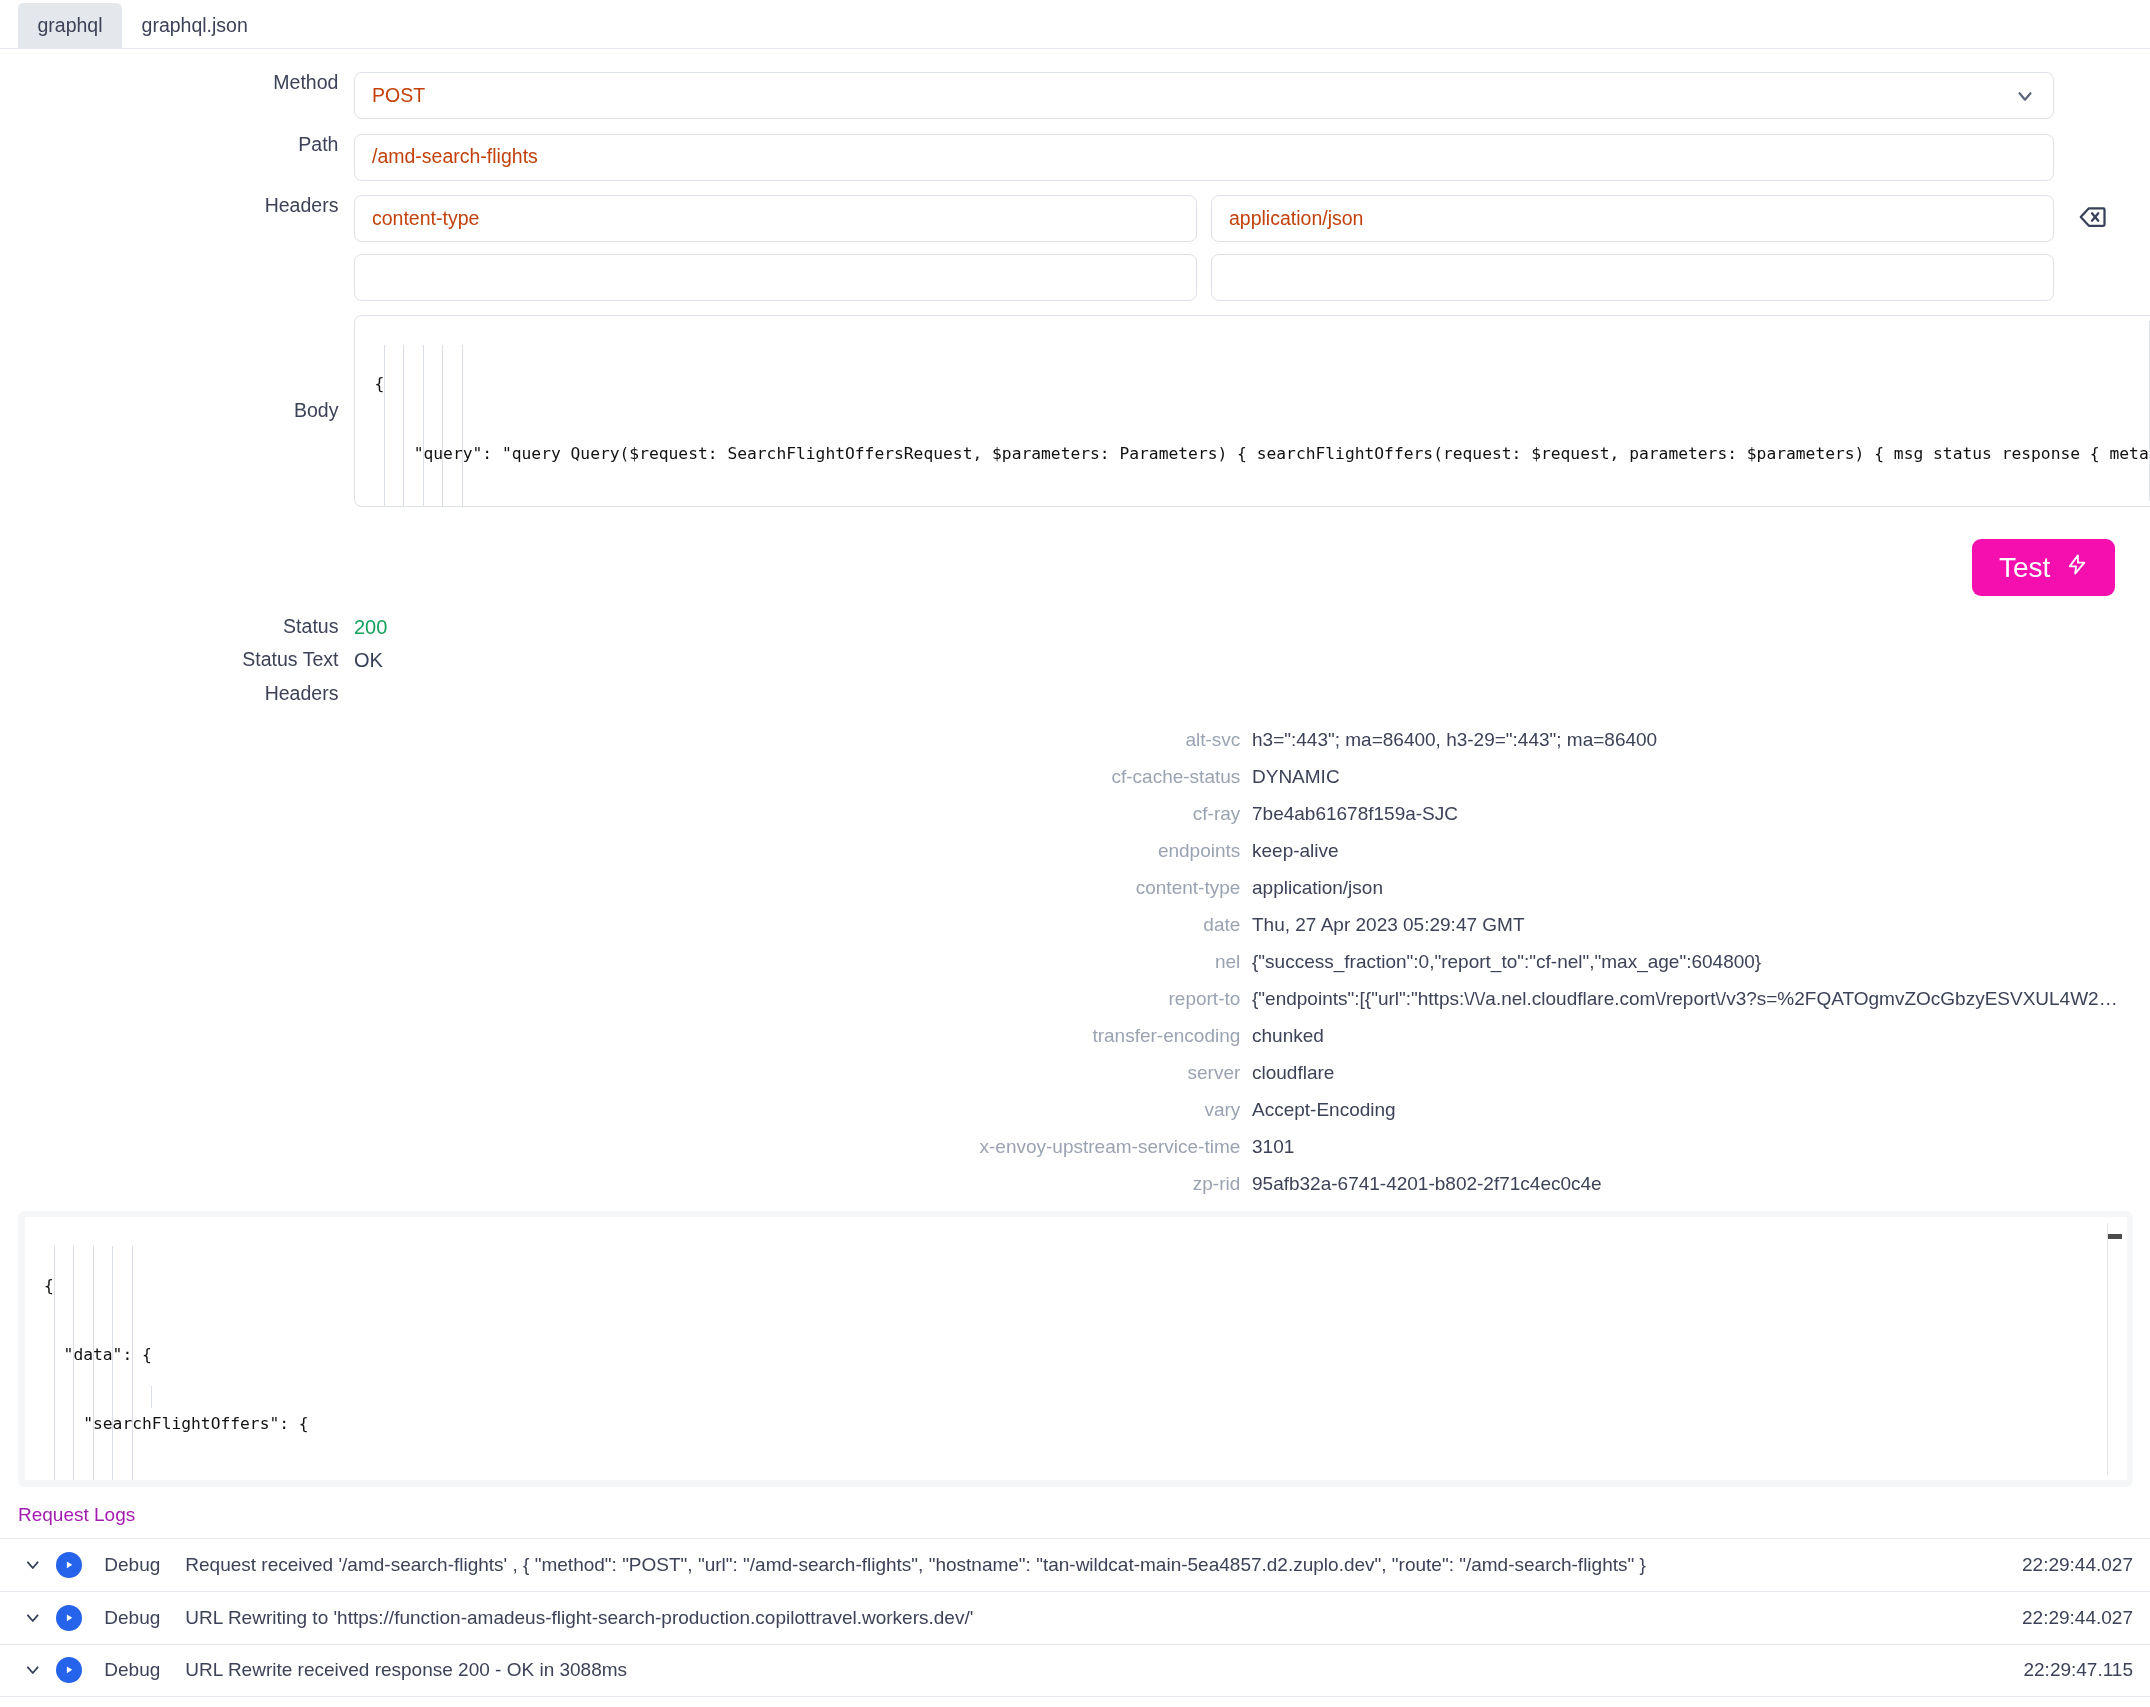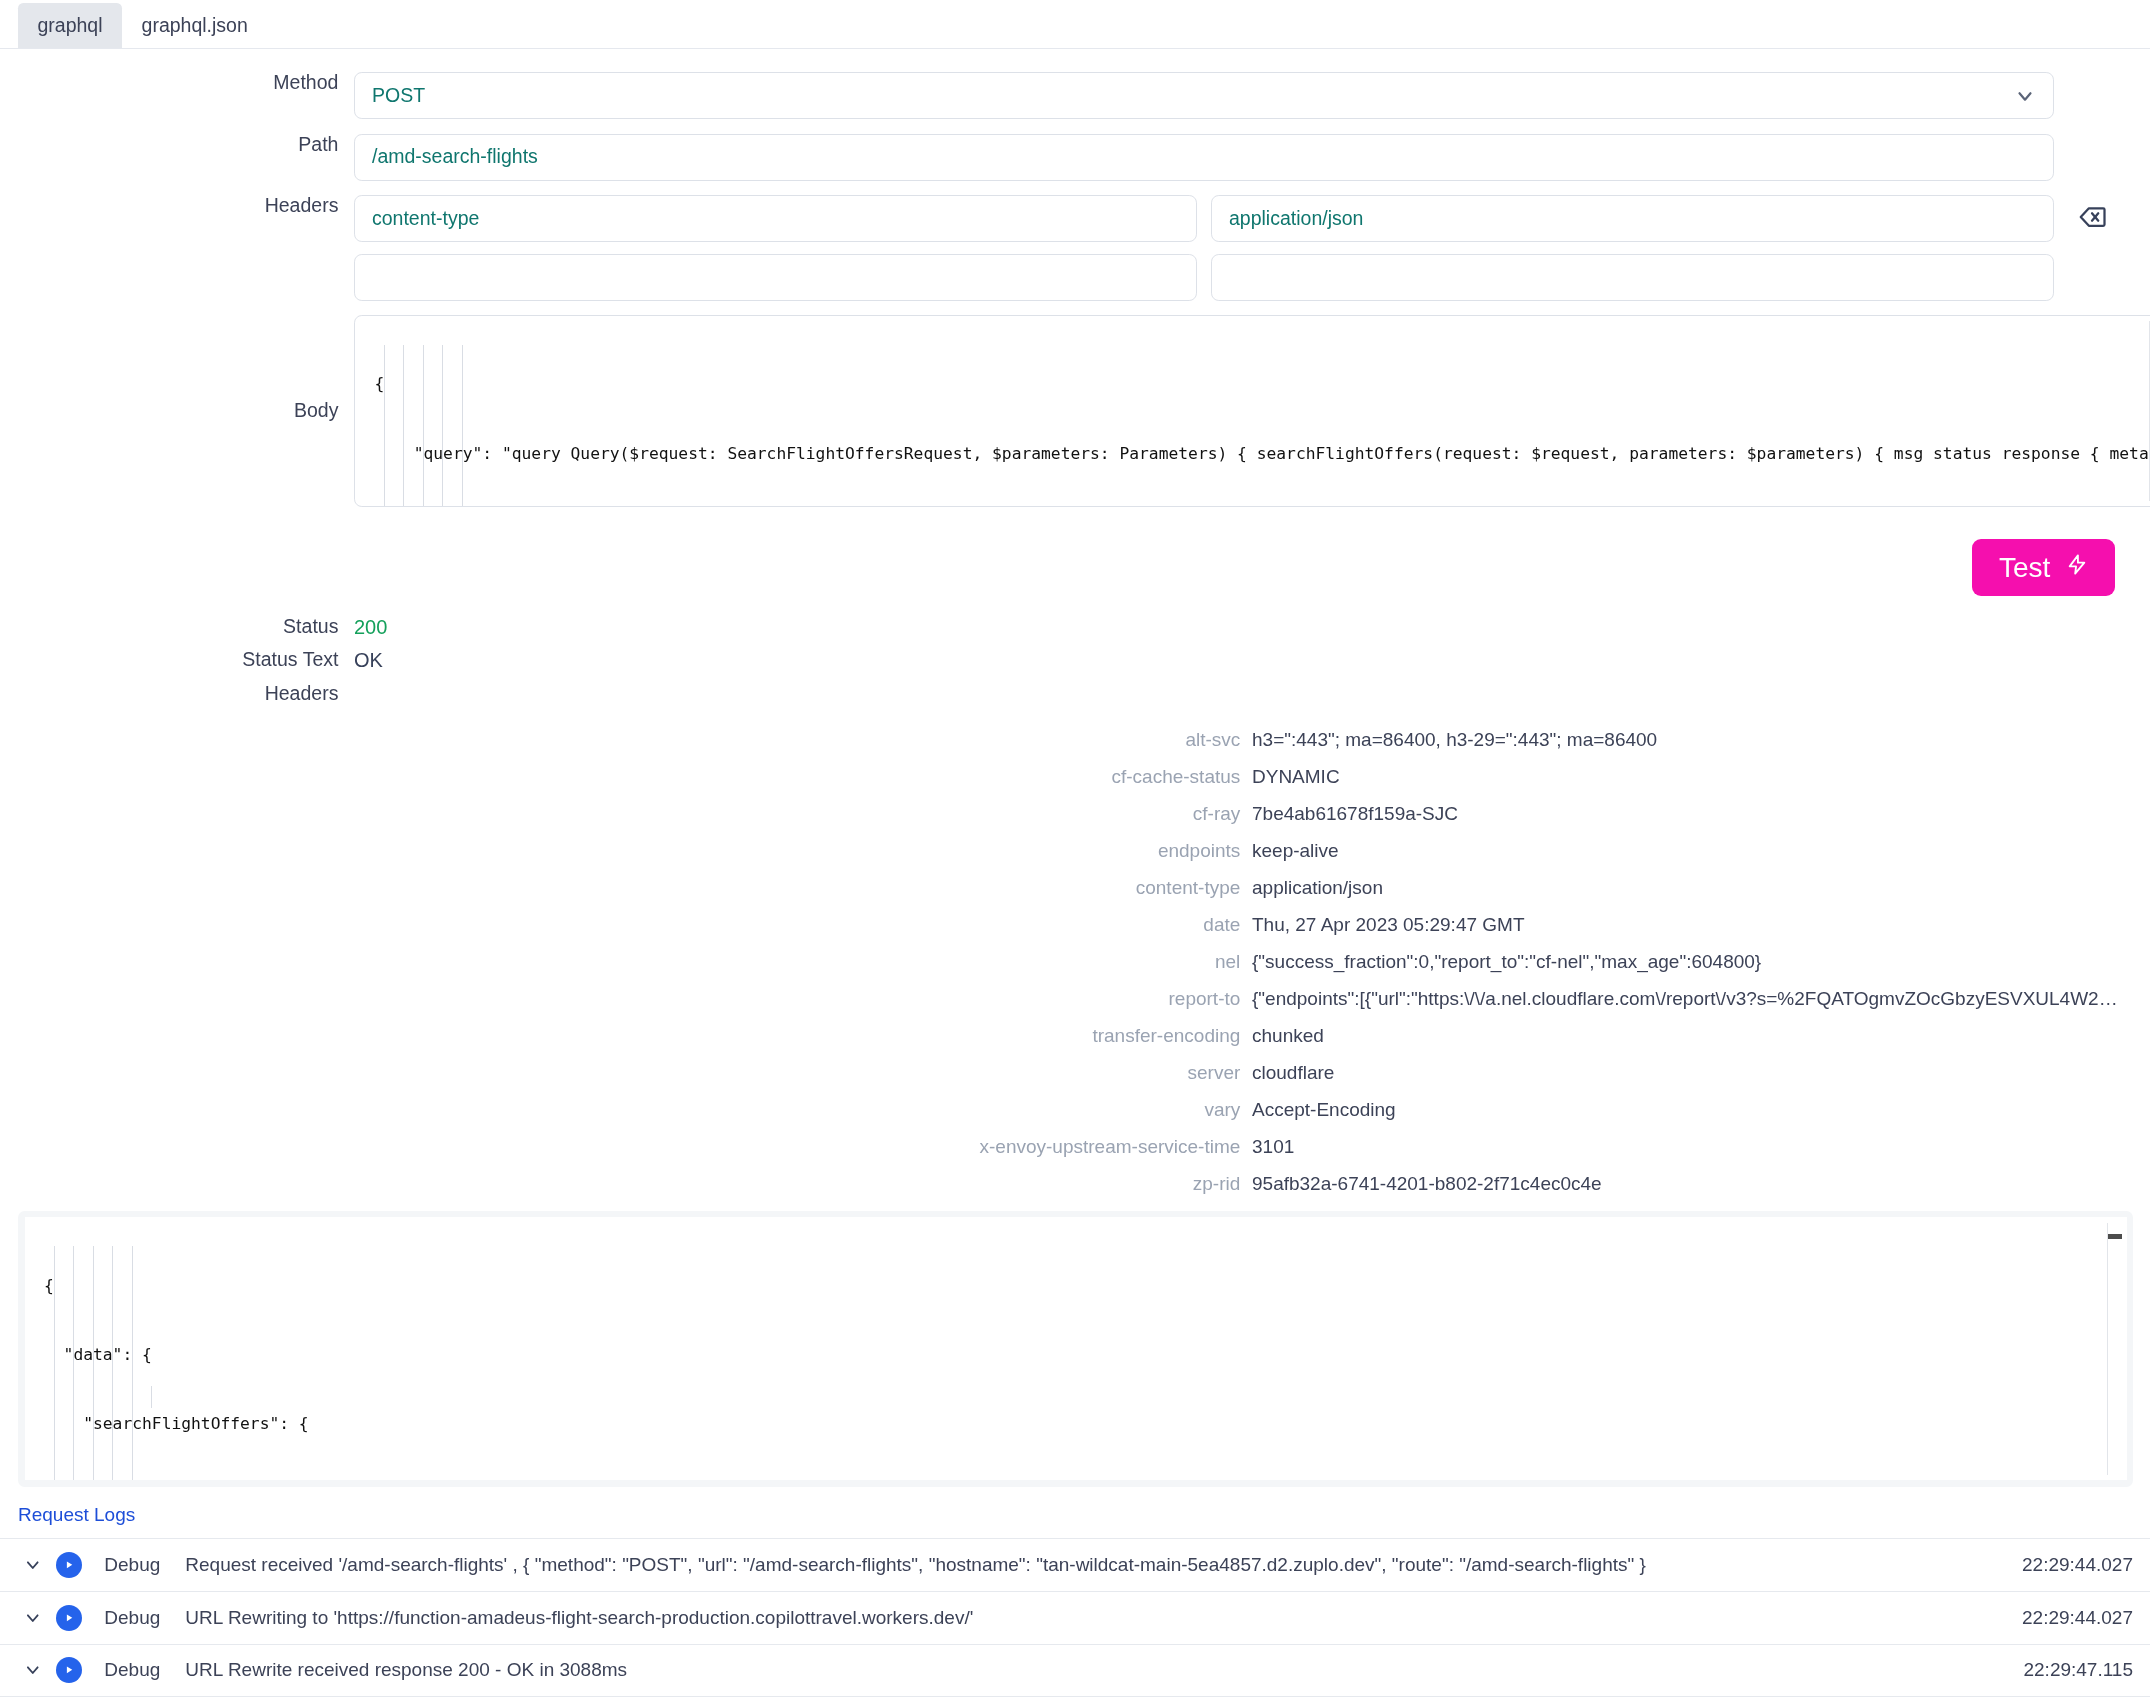--- a/index.html
+++ b/index.html
@@ -54,21 +54,21 @@
   }
 
   .fields { flex: 1 1 auto; display: flex; gap: 14.3px; align-items: stretch; }
 
   .input {
     border: 1.3px solid #dde1e8;
     border-radius: 7.8px;
     background: #ffffff;
     font-size: 19.5px;
     line-height: 1;
-    color: #0f766e;
+    color: #c2410c;
     padding: 13.7px 17px;
     height: 47px;
     display: flex;
     align-items: center;
     width: 100%;
     overflow: hidden;
     white-space: nowrap;
   }
   .input.select { justify-content: space-between; }
   .chev { color: #5b6478; display: flex; align-items: center; }
@@ -170,21 +170,21 @@
     height: 263px;
     position: relative;
     overflow: hidden;
   }
   .respbody .code { font-size: 16.3px; line-height: 23px; padding-top: 10.4px; }
 
   
   .logs { margin-top: 17px; }
   .logs-title {
     font-size: 19px;
-    color: #1d4ed8;
+    color: #a21caf;
     padding: 0 0 11.7px 18px;
   }
   .logrow {
     display: flex;
     align-items: center;
     border-top: 1.3px solid #e6e9ee;
     height: 53px;
     padding: 0 18px 0 18px;
     gap: 8px;
   }

